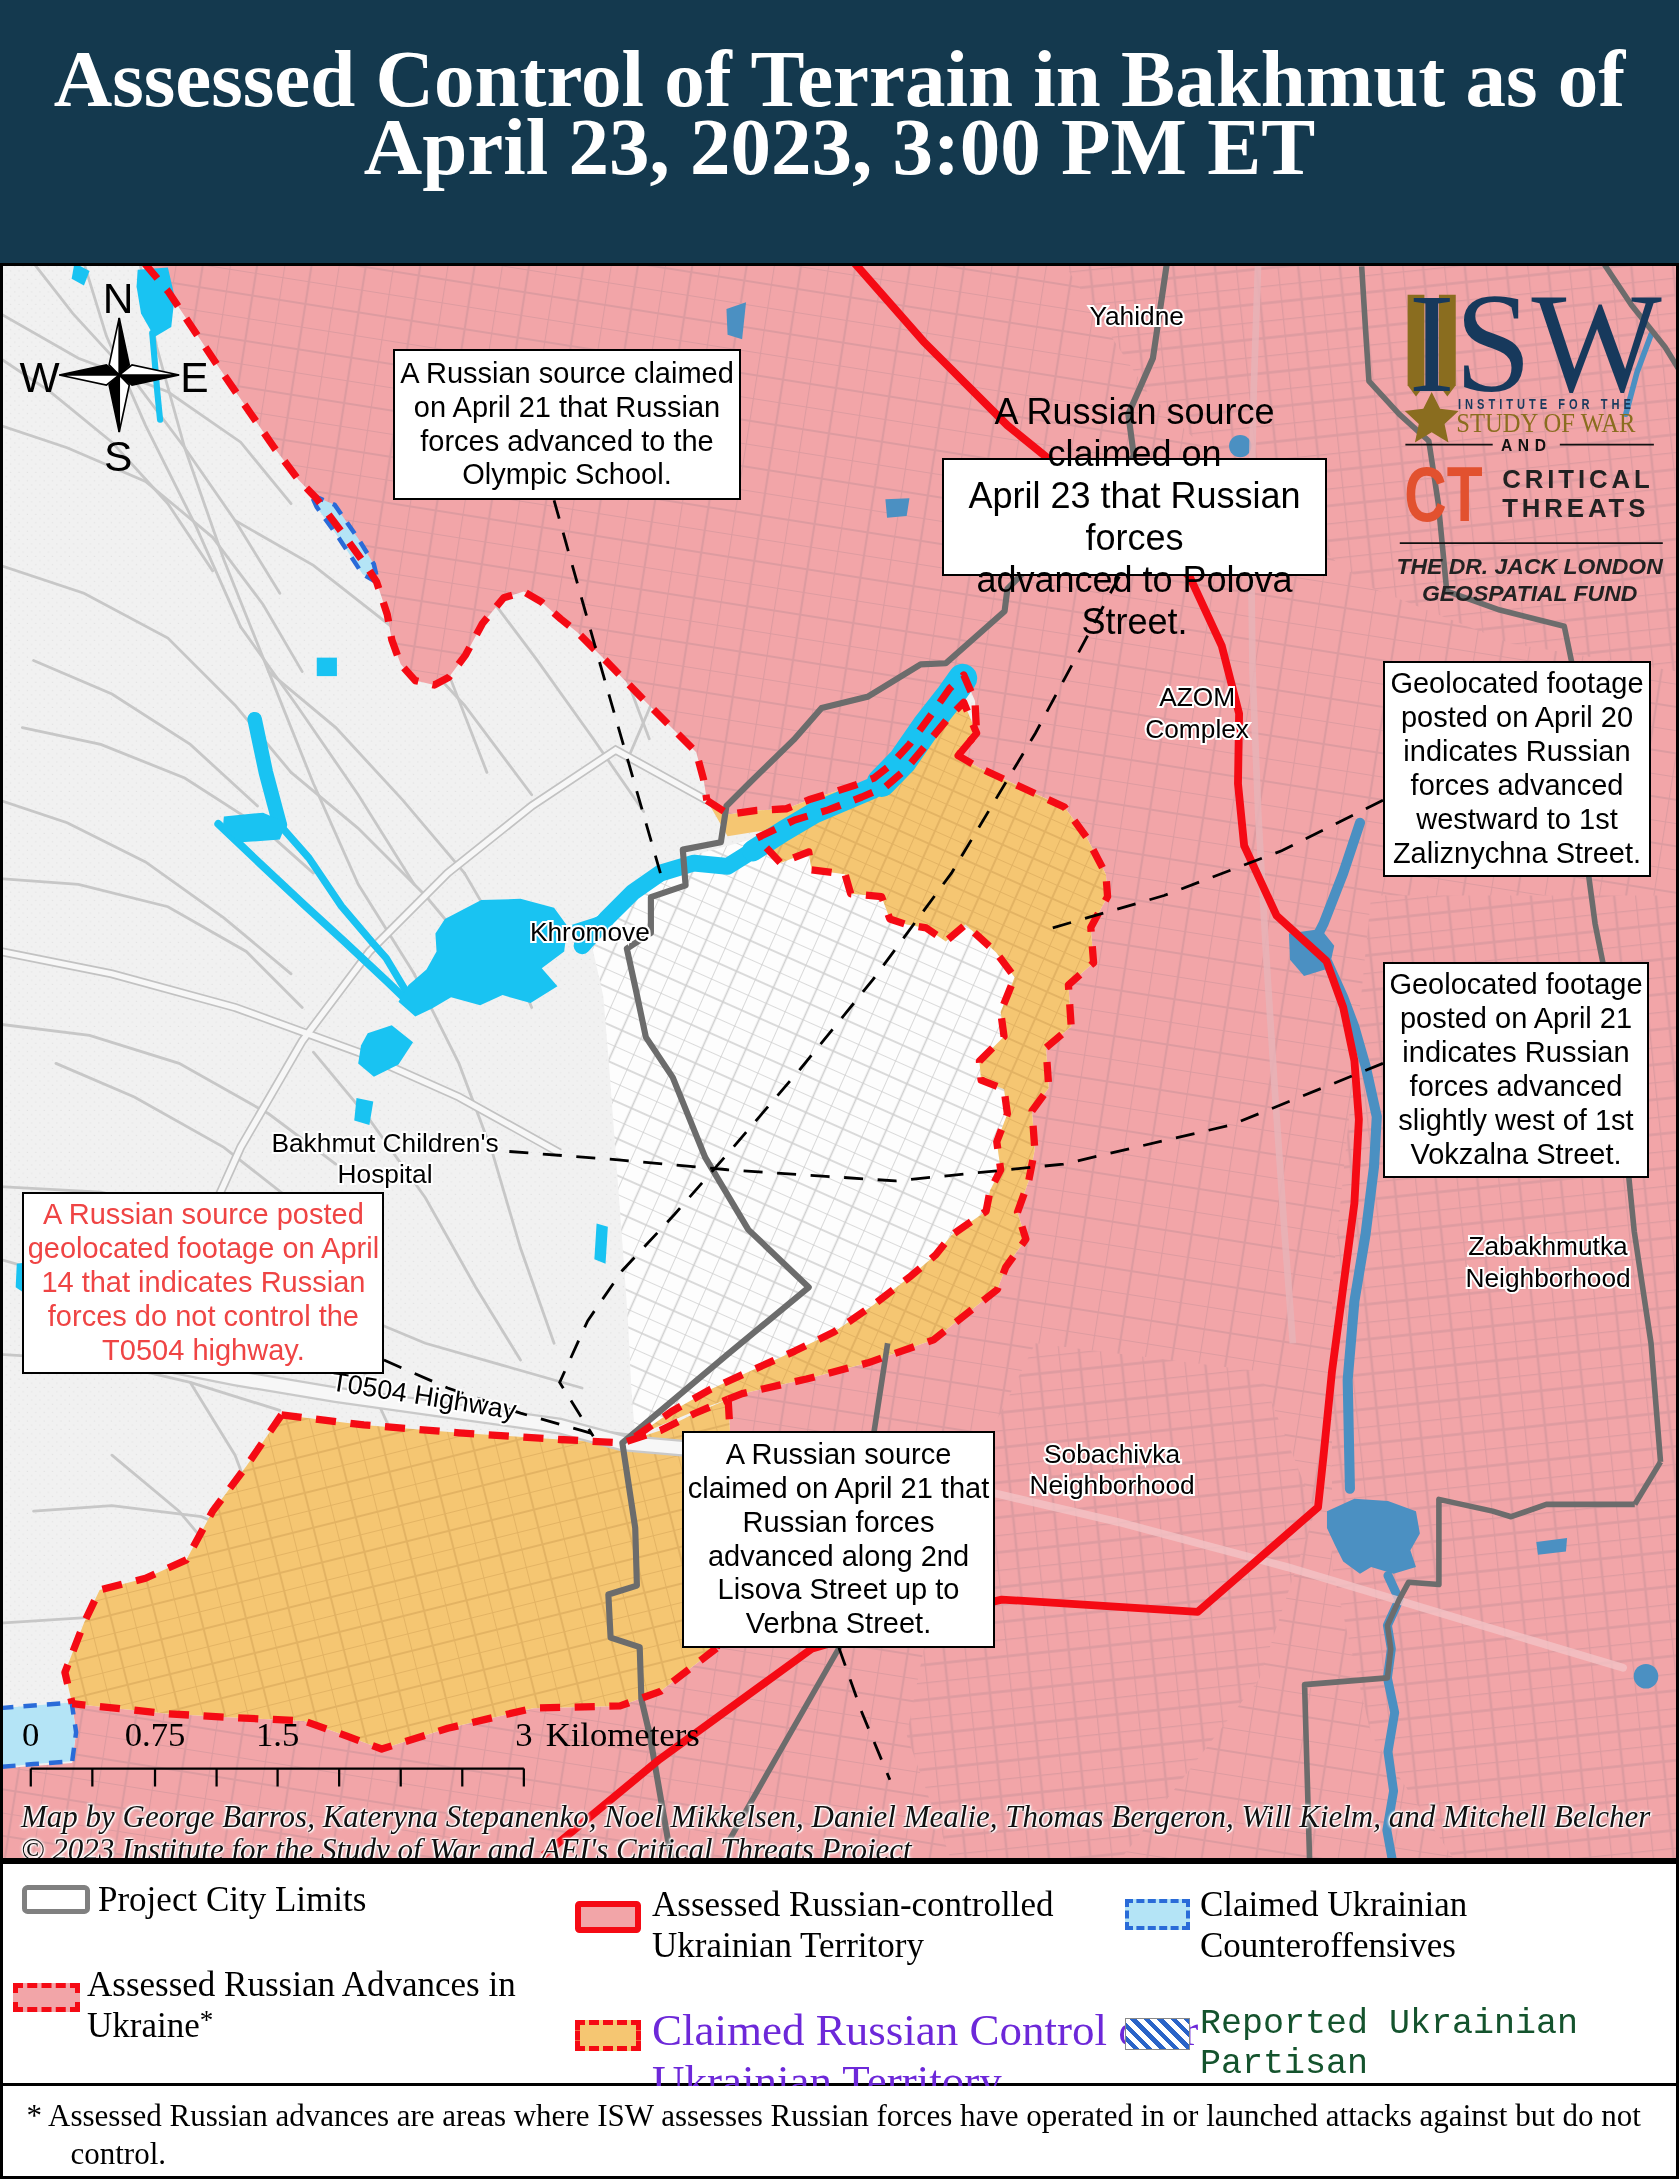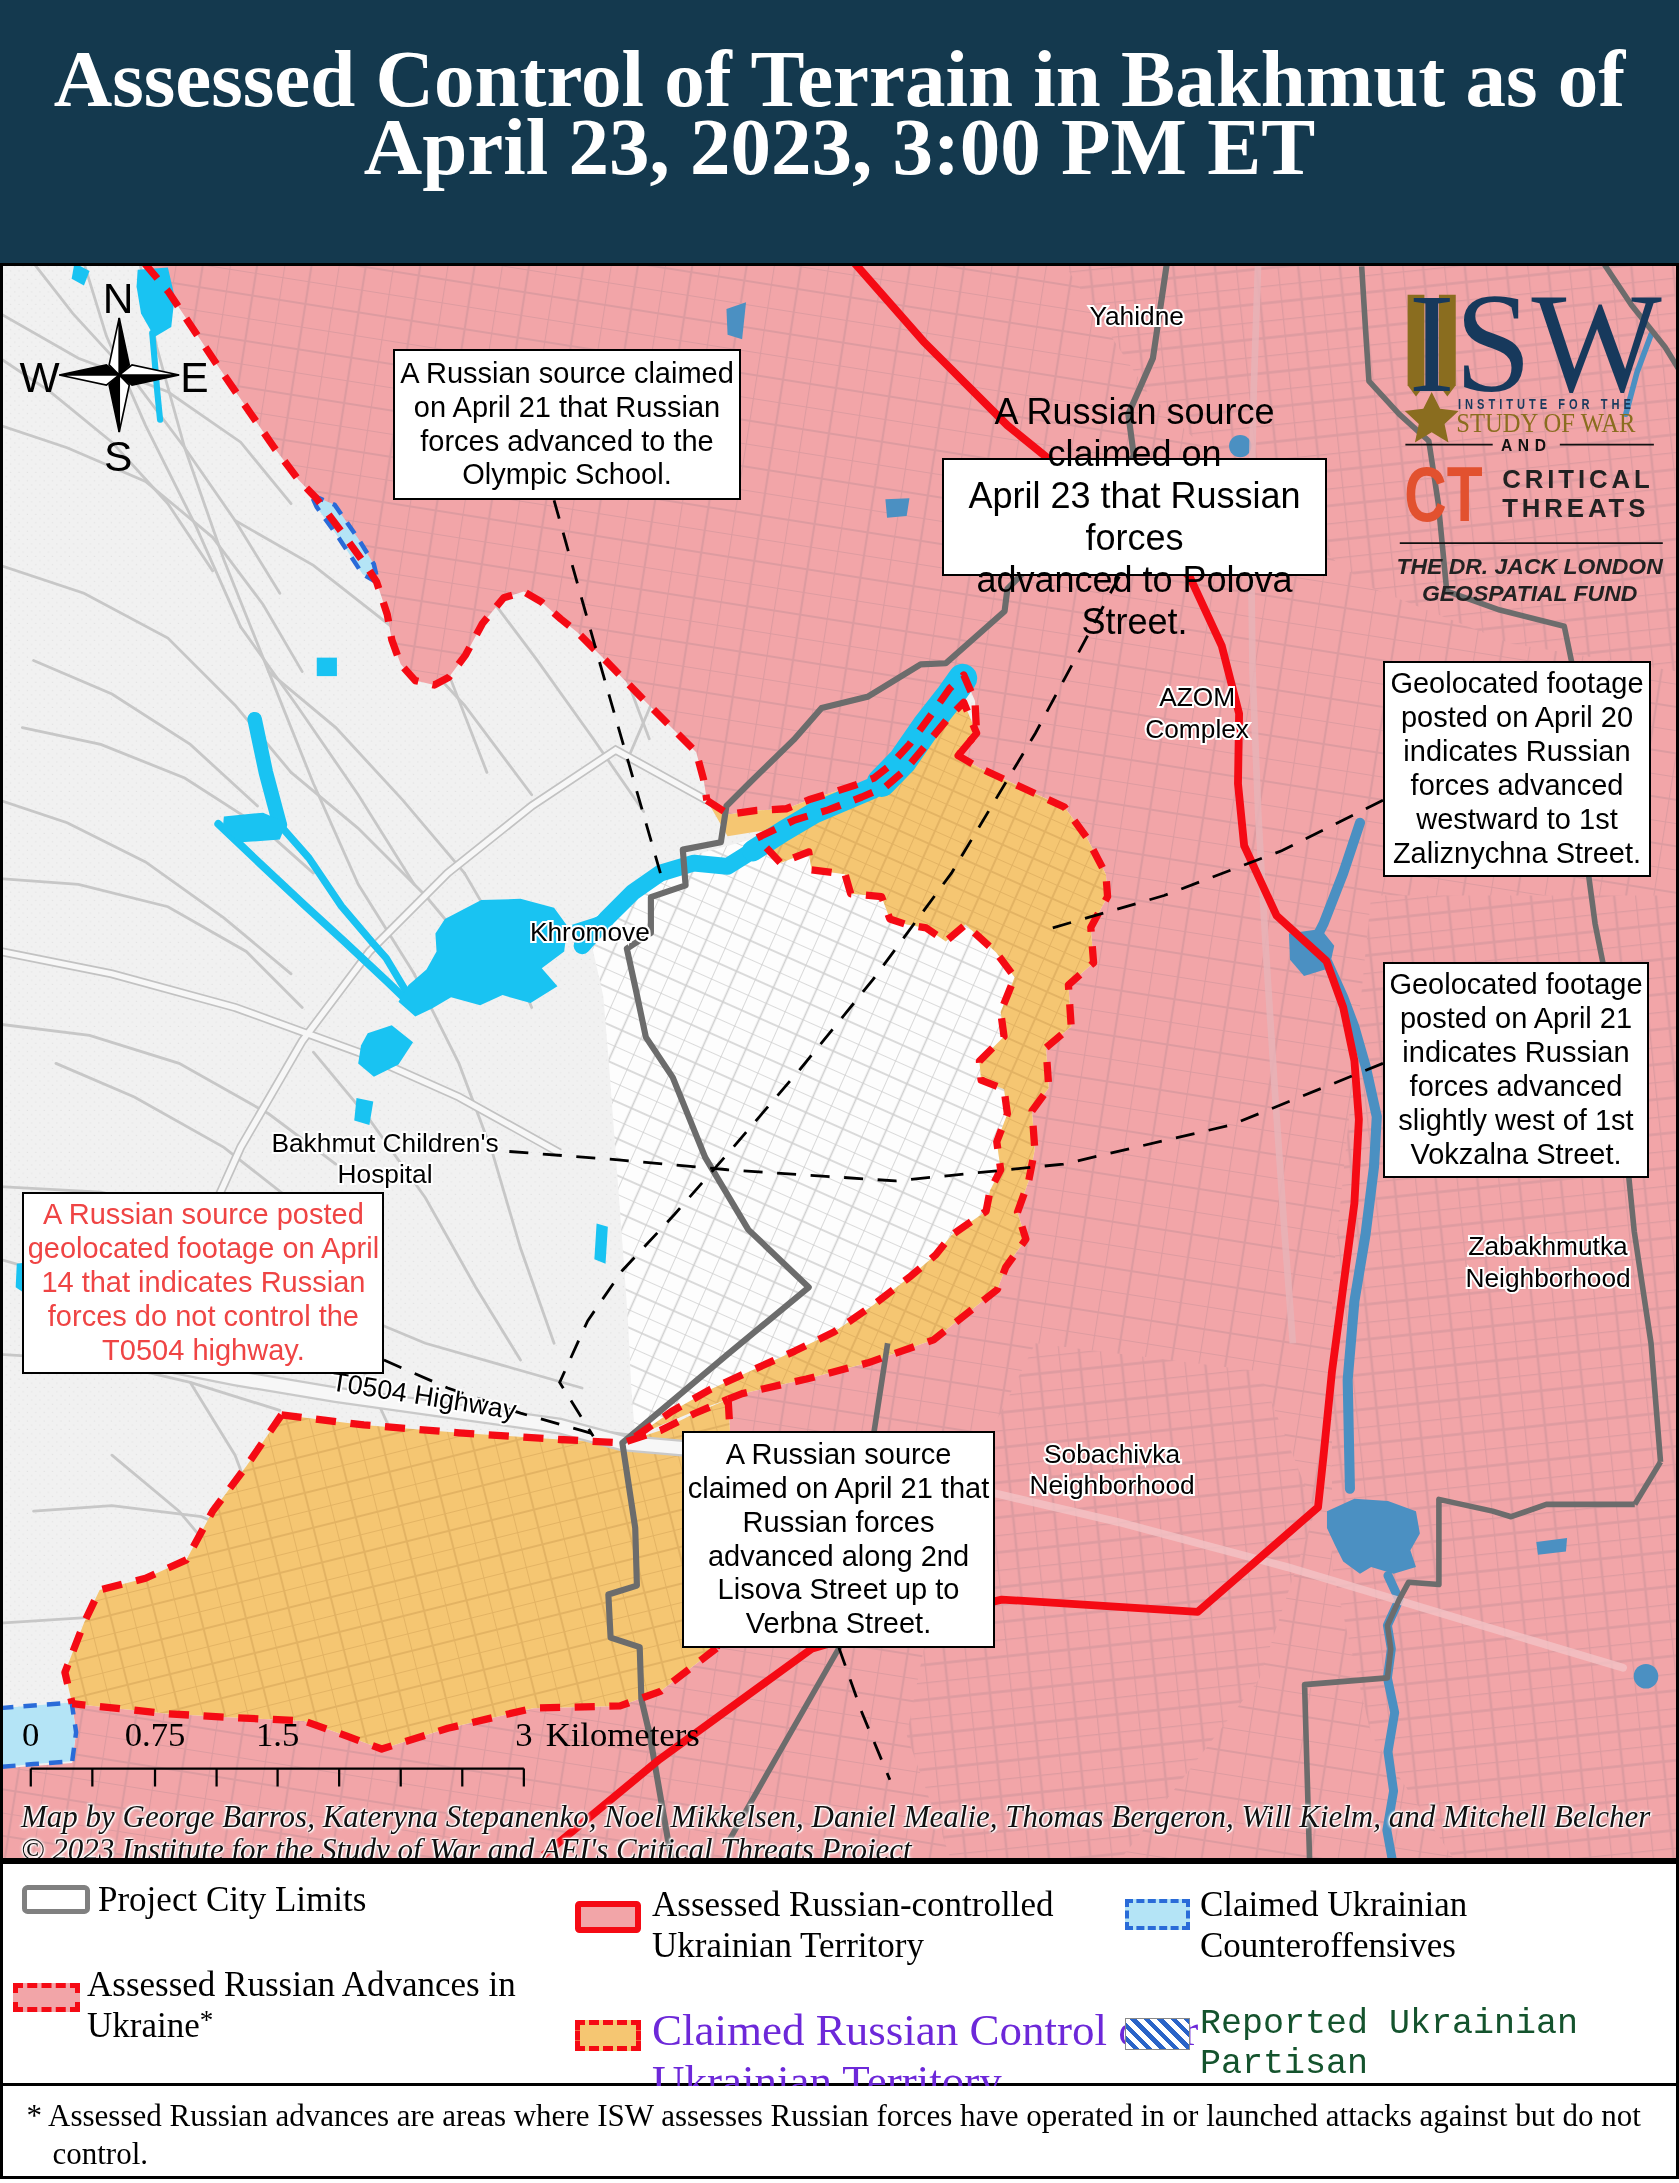--- a/index.html
+++ b/index.html
@@ -255,15 +255,15 @@
 <div style="position:absolute;left:572px;top:37px;width:66px;height:32px;border:6.2px solid #f50a14;border-radius:4.5px;background:#f2a5a8;box-sizing:border-box"></div>
 <div style="position:absolute;left:649px;top:20px;font-family:'Liberation Serif',serif;font-size:35px;line-height:1.18;color:#000">Assessed Russian-controlled<br>Ukrainian Territory</div>
 <div style="position:absolute;left:572px;top:156px;width:66px;height:31px;border:5px dashed #f50a14;background:#f5c672;box-sizing:border-box"></div>
 <div style="position:absolute;left:649px;top:141px;font-family:'Liberation Serif',serif;font-size:45px;line-height:1.13;color:#6d28d9">Claimed Russian Control over<br>Ukrainian Territory</div>
 <div style="position:absolute;left:1122px;top:35px;width:65px;height:31px;border:4.5px dashed #2a6bd8;background:#b4e4f6;box-sizing:border-box"></div>
 <div style="position:absolute;left:1197px;top:20px;font-family:'Liberation Serif',serif;font-size:35px;line-height:1.18;color:#000">Claimed Ukrainian<br>Counteroffensives</div>
 <div style="position:absolute;left:1122px;top:154px;width:65px;height:32px;border:1.7px solid #888;box-sizing:border-box;background:repeating-linear-gradient(45deg,#fff,#fff 5px,#2a64c8 5px,#2a64c8 9.5px)"></div>
 <div style="position:absolute;left:1197px;top:141px;font-family:Liberation Mono, monospace;font-size:35px;line-height:1.13;color:#14532d">Reported Ukrainian Partisan<br>Warfare</div>
 </div>
 <div style="position:absolute;left:0;top:2086px;width:1679px;height:93px;background:#fff;border:3.4px solid #000;border-top:none;box-sizing:border-box;z-index:6">
-<div style="position:absolute;left:23.5px;top:11.2px;width:1640px;font-family:'Liberation Serif',serif;font-size:31px;line-height:1.22;color:#000;white-space:nowrap">* Assessed Russian advances are areas where ISW assesses Russian forces have operated in or launched attacks against but do not<br><span style="margin-left:26px">control.</span></div>
+<div style="position:absolute;left:23.5px;top:11.2px;width:1640px;font-family:'Liberation Serif',serif;font-size:31px;line-height:1.22;color:#000;white-space:nowrap">* Assessed Russian advances are areas where ISW assesses Russian forces have operated in or launched attacks against but do not<br><span style="margin-left:44px">control.</span></div>
 </div>
 </div>
 
 </body></html>

